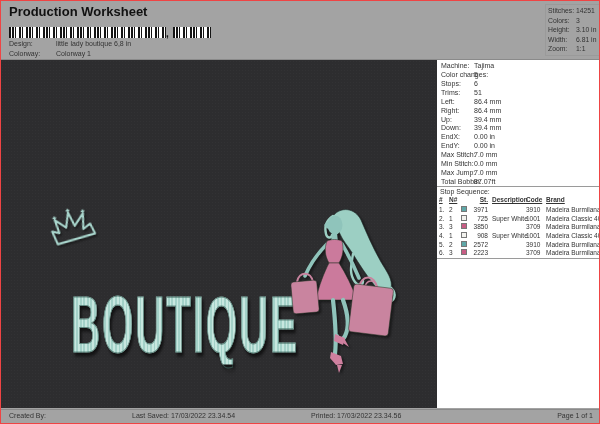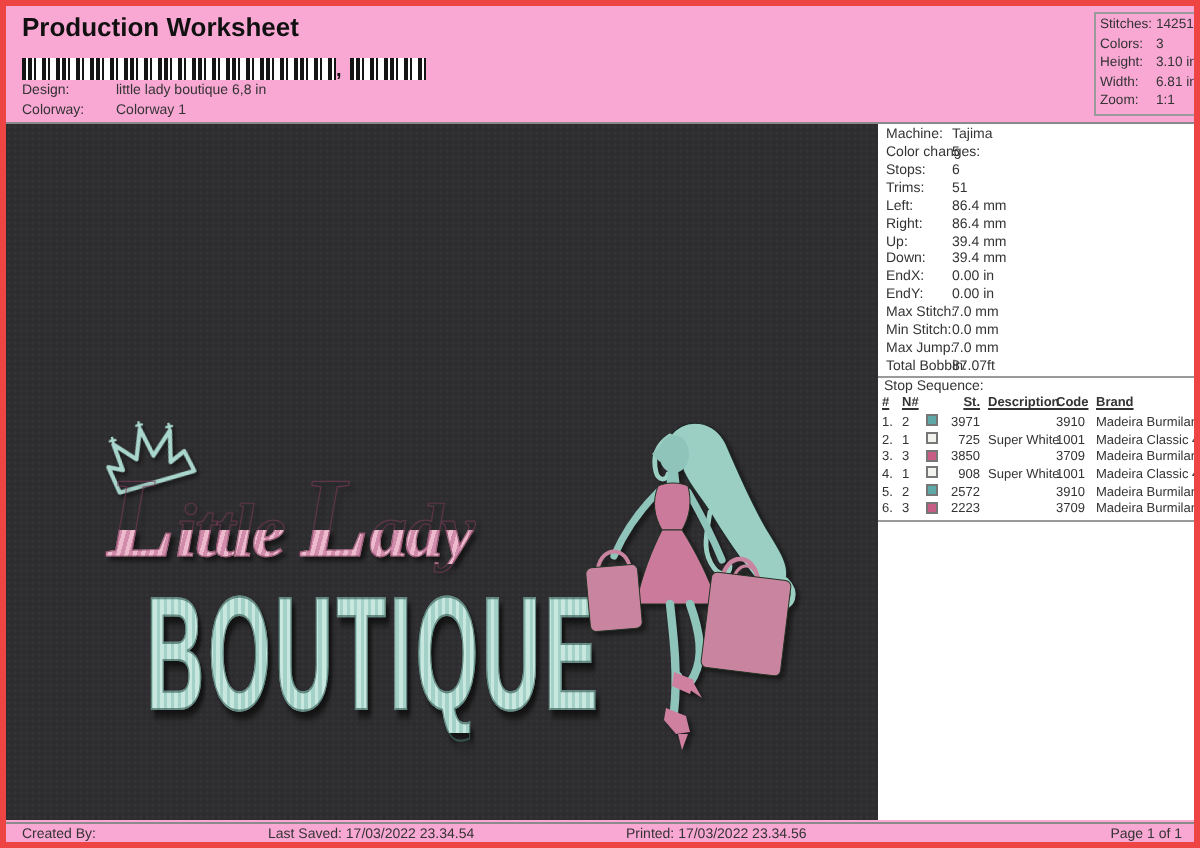--- a/index.html
+++ b/index.html
@@ -1,19 +1,19 @@
 <!DOCTYPE html>
 <html><head>
 <meta charset="utf-8">
 <style>
   * { margin:0; padding:0; box-sizing:border-box; }
   html,body { background:#fff; }
   body { font-family:"Liberation Sans", sans-serif; color:#222; }
-  .page { position:relative; width:600px; height:424px; background:#f9a8d4; overflow:hidden;
-          border:3px solid #ef4444; }
+  .page { position:relative; width:600px; height:424px; background:#a3a3a3; overflow:hidden;
+          border:1px solid #ef4444; }
 
   
   .title { position:absolute; left:8px; top:3px; font-size:13px; font-weight:bold; color:#111; }
   .subtitle { position:absolute; left:8px; top:18px; font-size:7.5px; color:#333; }
   .barcode { position:absolute; left:8px; top:26px; width:157px; height:11px;
              background:repeating-linear-gradient(90deg,#141414 0 2px,#fff 2px 3px,#141414 3px 5px,#fff 5px 6px,#141414 6px 7px,#fff 7px 10px,#141414 10px 12px,#fff 12px 13px,#141414 13px 14px,#fff 14px 17px); }
   .barcode-2 { left:172px; width:38px; }
   .barcode-comma { position:absolute; left:165px; top:27px; font-size:10px; font-weight:bold; color:#111; }
   .meta-row { position:absolute; left:8px; font-size:7px; color:#333; }
   .meta-row .val { position:absolute; left:47px; white-space:nowrap; }
@@ -109,23 +109,20 @@
         <path d="M12,34 L52,31 L49,20 L41,24 L44,8 L33,19 L29,4 L24,19 L14,9 L16,23 L9,20 Z" fill="none" stroke="#a9d6cd" stroke-width="2.2" stroke-linejoin="round"></path>
         <path d="M27,2 L31,2 M29,0 L29,4" stroke="#a9d6cd" stroke-width="1.2"></path>
         <path d="M42,6 L46,6 M44,4 L44,8" stroke="#a9d6cd" stroke-width="1.2"></path>
         <path d="M12,7 L16,7 M14,5 L14,9" stroke="#a9d6cd" stroke-width="1.2"></path>
         <circle cx="29" cy="2" r="1.1" fill="#a9d6cd"></circle>
         <circle cx="44" cy="6" r="1.1" fill="#a9d6cd"></circle>
         <circle cx="14" cy="7" r="1.1" fill="#a9d6cd"></circle>
       </svg>
     </div>
 
-    <div class="script-line">
-      <span class="word"><span class="cap">L</span><span class="rest">ittle</span></span><span class="gap"></span><span class="word"><span class="cap">L</span><span class="rest">ady</span></span>
-    </div>
 
     <div class="boutique">BOUTIQUE</div>
 
     <div class="lady-wrap">
       <svg width="112" height="172" viewBox="0 0 112 172">
 
         <path d="M42,8 C50,-2 64,0 70,12 C76,26 82,40 90,54 C96,64 102,72 100,80 C98,88 90,86 84,78 C76,68 68,56 62,46 C57,38 52,33 49,26 C46,18 44,13 42,8 Z" fill="#9ccfc3" stroke="#1f2a28" stroke-width="0.6"></path>
         <path d="M100,80 C106,86 104,94 96,94 C92,94 90,90 93,87" fill="none" stroke="#9ccfc3" stroke-width="2.6" stroke-linecap="round"></path>
         <path d="M42,8 C36,12 33,18 35,26 C36,30 40,31 41,27" fill="none" stroke="#9ccfc3" stroke-width="2.4" stroke-linecap="round"></path>
         <path d="M62,46 C60,58 58,66 64,74 C67,78 72,78 72,73" fill="none" stroke="#9ccfc3" stroke-width="2.4" stroke-linecap="round"></path>

